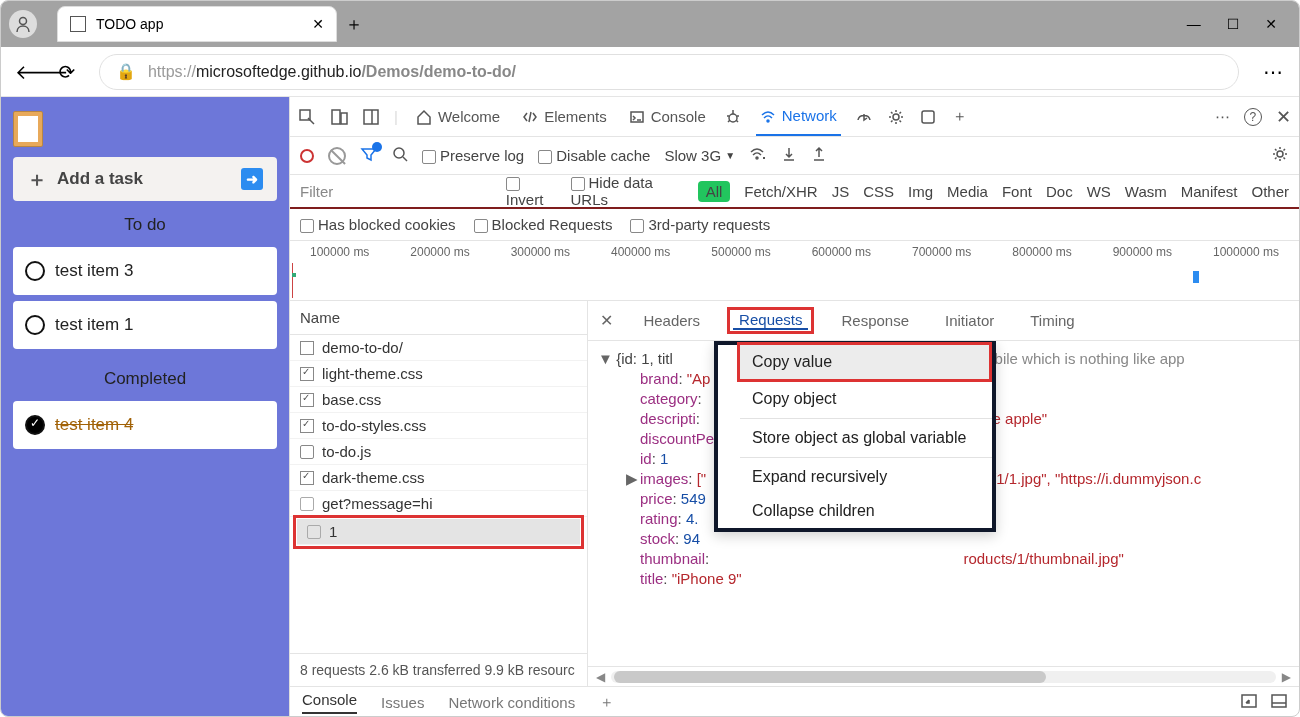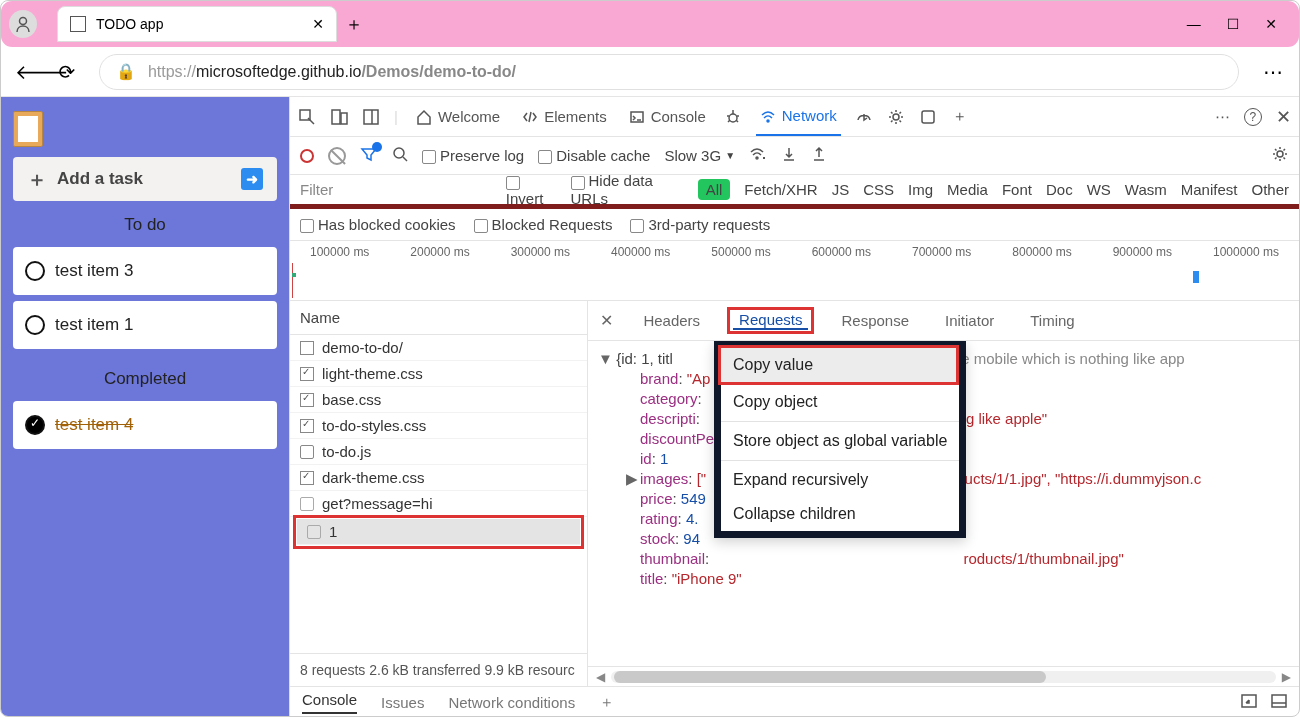--- a/index.html
+++ b/index.html
@@ -1,19 +1,19 @@
 <!DOCTYPE html>
 <html><head>
 <meta charset="utf-8">
 <style>
   * { box-sizing: border-box; margin: 0; padding: 0; font-family: "Segoe UI", Arial, sans-serif; }
   body { width: 1300px; height: 717px; background: #fff; border: 1px solid #ccc; border-radius: 8px; overflow: hidden; position: relative; }
 
   
-  .titlebar { display:flex; align-items:center; height:46px; background:#f9a8d4; padding:0 8px;border-radius:11px; }
+  .titlebar { display:flex; align-items:center; height:46px; background:#a3a3a3; padding:0 8px; }
   .avatar { width:28px; height:28px; border-radius:50%; background:#ddd; display:flex; align-items:center; justify-content:center; margin-right:20px; }
   .tab { display:flex; align-items:center; background:#fff; border:1px solid #ddd; border-radius:8px 8px 0 0; height:36px; padding:0 12px; min-width:280px; gap:10px; }
   .tab .favicon { width:16px; height:16px; border:1px solid #555; }
   .tab .title { font-size:14px; flex:1; }
   .tab .close { font-size:14px; }
   .newtab { width:34px; height:34px; display:flex; align-items:center; justify-content:center; font-size:18px; }
   .winbtns { margin-left:auto; display:flex; gap:26px; padding-right:14px; font-size:14px; }
 
   
   .addrbar { display:flex; align-items:center; height:50px; padding:0 14px; gap:22px; border-bottom:1px solid #e5e5e5; }
@@ -55,21 +55,21 @@
   .dt-toolbar { display:flex; align-items:center; height:38px; border-bottom:1px solid #e4e4e4; padding:0 10px; gap:14px; font-size:15px; color:#444;}
   .rec { width:14px; height:14px; border:2px solid #c33; border-radius:50%; background:#fff;}
   .nope { width:18px; height:18px; border:2px solid #999; border-radius:50%; position:relative;}
   .nope::after { content:""; position:absolute; width:20px; height:2px; background:#999; transform:rotate(45deg); top:7px; left:-2px;}
   .funnel { position:relative; }
   .funnel .dot { position:absolute; top:-3px; right:-4px; width:10px; height:10px; background:#1a73e8; border-radius:50%; }
   .chk { width:14px; height:14px; border:1.5px solid #888; border-radius:2px; display:inline-block; vertical-align:middle; margin-right:4px;}
   .throttle { display:flex; align-items:center; gap:4px; }
   .gear { margin-left:auto; }
 
-  .dt-filterbar { display:flex; align-items:center; height:34px; border-bottom:5px solid #7f1d1d; padding:0 10px; gap:14px; font-size:15px; color:#444;}
+  .dt-filterbar { display:flex; align-items:center; height:34px; border-bottom:2px solid #7f1d1d; padding:0 10px; gap:14px; font-size:15px; color:#444;}
   .filterinput { width:210px; color:#888; }
   .pill { background:#22c55e; border-radius:4px; padding:2px 8px; }
   .dt-filterbar2 { display:flex; align-items:center; height:32px; border-bottom:1px solid #e4e4e4; padding:0 10px; gap:18px; font-size:15px; color:#444;}
 
   .timeline { height:60px; border-bottom:1px solid #e4e4e4; position:relative; }
   .timeline .ticks { display:flex; justify-content:space-between; padding:4px 20px 0; font-size:12px; color:#666;}
   .timeline .bar { position:absolute; left:2px; top:22px; bottom:2px; width:1px; background:#c44;}
   .timeline .dot { position:absolute; left:2px; top:32px; width:4px; height:4px; background:#3a7;}
   .timeline .mark { position:absolute; right:100px; top:30px; width:6px; height:12px; background:#2c8cf0;}
 
@@ -100,21 +100,21 @@
   .redframe { border:3px solid #d33; padding:1px 3px; margin:-3px;}
 
   .preview { flex:1; overflow:auto; padding:8px 10px; font-family:Consolas,monospace; font-size:15px; color:#444; white-space:nowrap; position:relative;}
   .preview .line { line-height:20px; }
   .key { color:#9b2f82; }
   .str { color:#b5272d; }
   .num { color:#174ea6; }
   .indent1 { padding-left:28px; }
   .toggle { color:#666; display:inline-block; width:14px;}
 
-  .ctxmenu { position:absolute; left:126px; top:0px; width:252px; background:#fff; border:7px solid #0f172a; box-shadow:0 4px 12px rgba(0,0,0,0.18); font-family:"Segoe UI"; font-size:16px; color:#222; }
+  .ctxmenu { position:absolute; left:126px; top:0px; width:282px; background:#fff; border:4px solid #0f172a; box-shadow:0 4px 12px rgba(0,0,0,0.18); font-family:"Segoe UI"; font-size:16px; color:#222;padding-left:22px; }
   .ctxmenu .item { padding:8px 12px; }
   .ctxmenu .item.hover { background:#ececec; }
   .ctxmenu .sep { height:1px; background:#e2e2e2; margin:2px 0;}
   .ctxred { border:3px solid #d33; padding:0; margin:-3px 0 0 -3px;}
 
   .scrollrow { height:20px; border-top:1px solid #e4e4e4; display:flex; align-items:center; padding:0 8px; gap:6px;}
   .scrolltrack { flex:1; height:12px; background:#f0f0f0; border-radius:6px; position:relative;}
   .scrollthumb { position:absolute; left:3px; top:0; bottom:0; width:65%; background:#c9c9c9; border-radius:6px;}
   .scrollarrow { color:#888; font-size:12px;}
 

